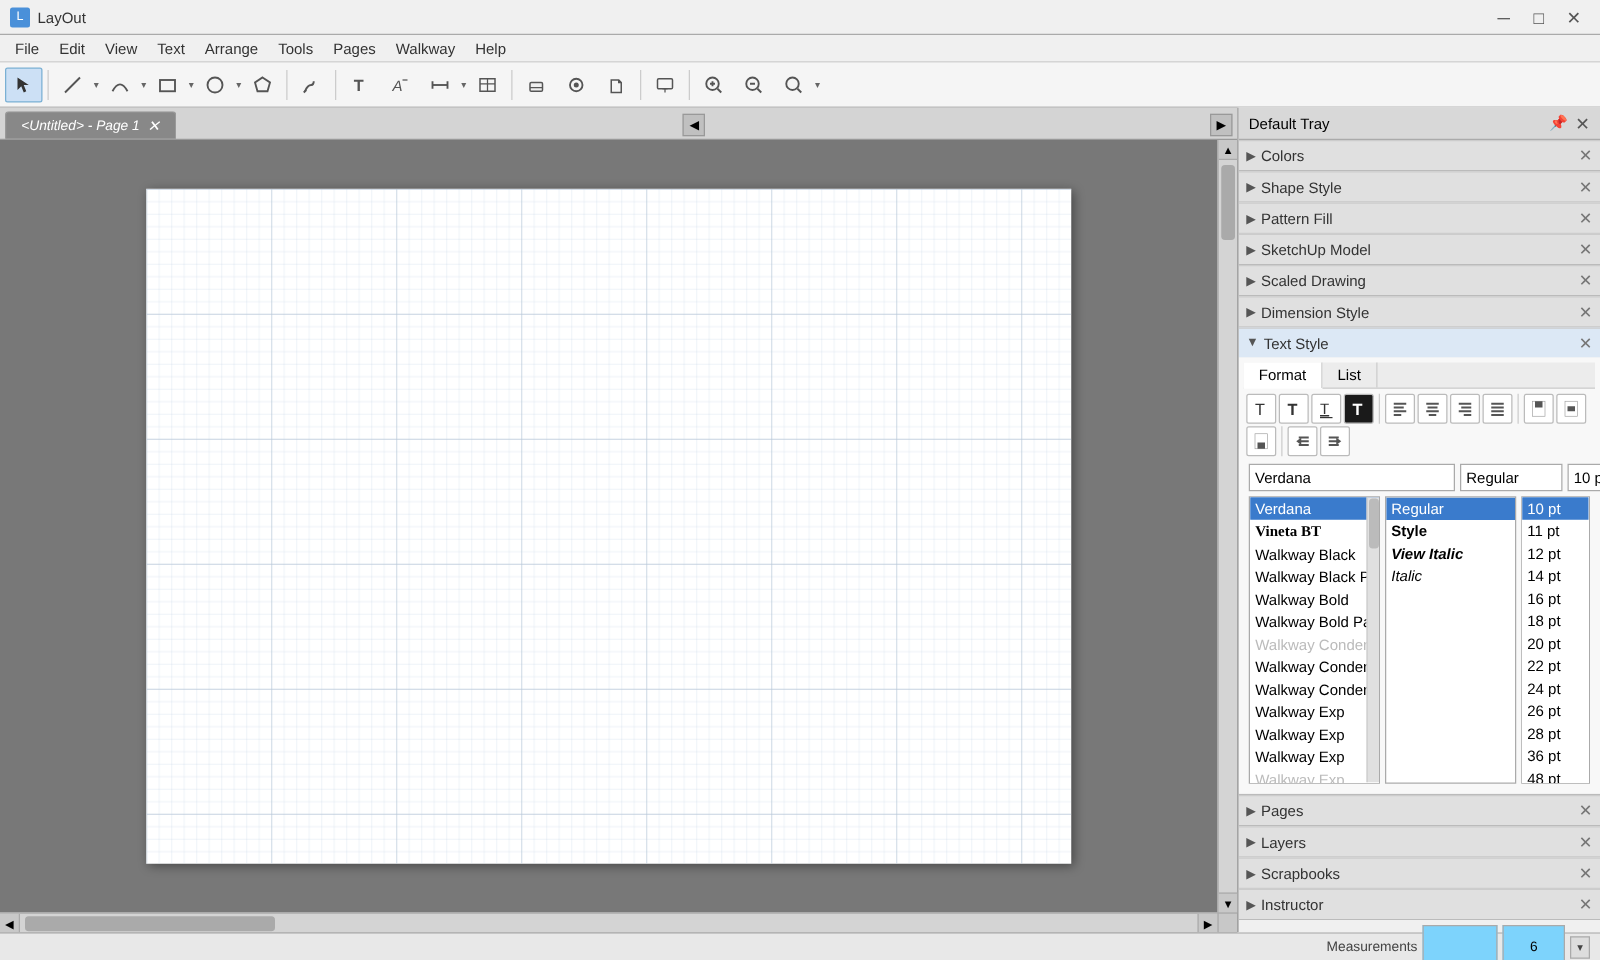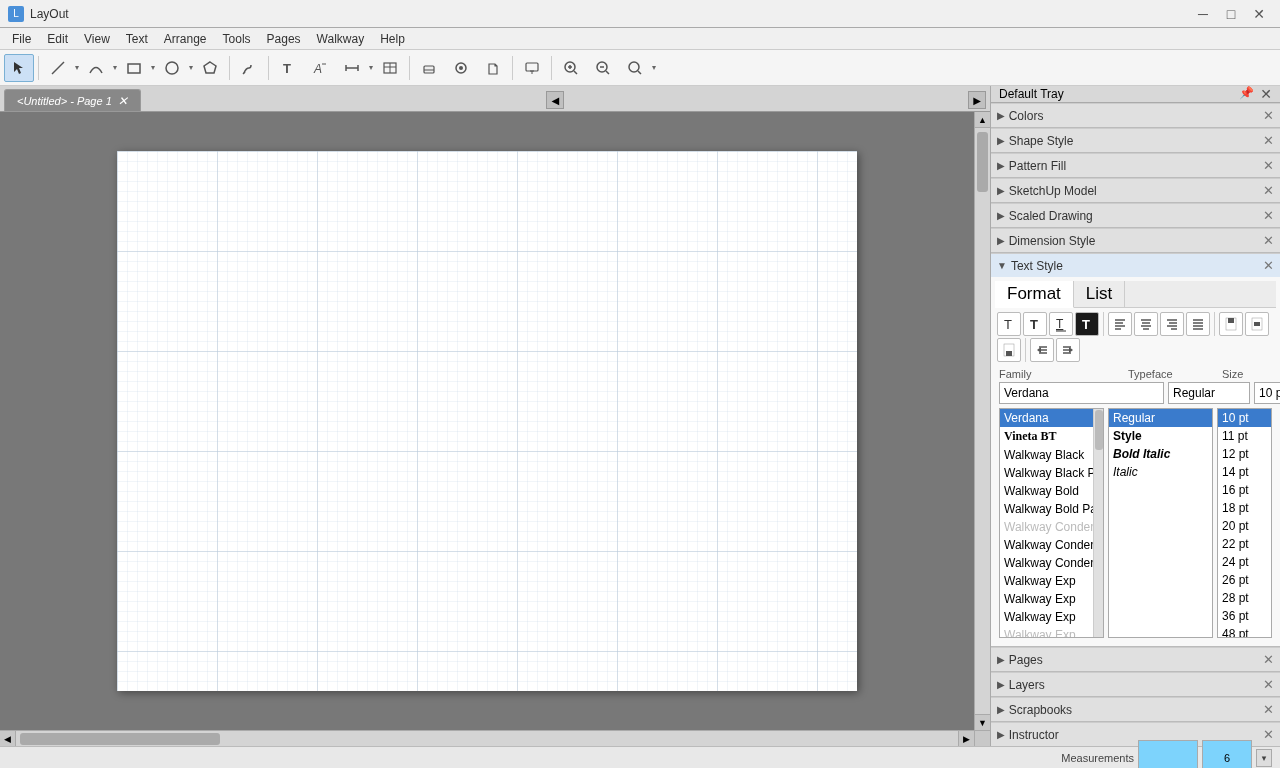--- a/index.html
+++ b/index.html
@@ -57,21 +57,21 @@
     .tray-section-header { height: 24px; background: #e0e0e0; display: flex; align-items: center; padding: 0 6px; cursor: pointer; font-size: 12px; color: #333; justify-content: space-between; border-top: 1px solid #ccc; }
     .tray-arrow { font-size: 10px; color: #555; }
     .tray-close { font-size: 13px; color: #777; cursor: pointer; }
 
     
     .text-style-header { height: 24px; background: #dce8f5; display: flex; align-items: center; padding: 0 6px; cursor: pointer; font-size: 12px; color: #333; justify-content: space-between; border-top: 1px solid #ccc; }
     .text-style-content { background: #f8f8f8; padding: 4px; }
 
     
     .ts-tabs { display: flex; border-bottom: 1px solid #ccc; background: #ececec; }
-    .ts-tab { padding: 3px 12px; font-size: 17px; cursor: pointer; border-right: 1px solid #ccc; text-align: right; }
+    .ts-tab { padding: 3px 12px; font-size: 12px; cursor: pointer; border-right: 1px solid #ccc; text-align: right; }
     .ts-tab.active { background: white; border-bottom: 1px solid white; margin-bottom: -1px; }
 
     
     .format-row { display: flex; gap: 2px; padding: 4px 2px; flex-wrap: wrap; }
     .fmt-btn { width: 24px; height: 24px; border: 1px solid #bbb; background: white; cursor: pointer; display: flex; align-items: center; justify-content: center; font-size: 12px; border-radius: 2px; }
     .fmt-separator { width: 1px; height: 24px; background: #ccc; margin: 0 2px; }
     .font-input { flex: 1; height: 22px; border: 1px solid #aaa; padding: 0 4px; font-size: 12px; background: white; }
     .size-input { width: 50px; height: 22px; border: 1px solid #aaa; padding: 0 4px; font-size: 12px; background: white; }
 
     
@@ -470,25 +470,20 @@
           <button class="fmt-btn" title="Increase indent">
             <svg width="14" height="16">
                 <line x1="2" y1="5" x2="10" y2="5" stroke="#555" stroke-width="1.5"></line>
                 <line x1="2" y1="8" x2="10" y2="8" stroke="#555" stroke-width="1.5"></line>
                 <line x1="2" y1="11" x2="10" y2="11" stroke="#555" stroke-width="1.5"></line>
                 <polygon points="12,8 8,5 8,11" fill="#555"></polygon>
               </svg>
           </button>
         </div>
 
-        <div style="display:flex; padding: 2px 4px 0 4px; gap:4px;">
-          <div style="flex:1; font-size:11px; color:#555;">Family</div>
-          <div style="width:90px; font-size:11px; color:#555;">Typeface</div>
-          <div style="width:50px; font-size:11px; color:#555;">Size</div>
-        </div>
 
         <div style="display:flex; padding: 2px 4px 2px 4px; gap:4px;">
           <input class="font-input" style="flex: 1 1 0%; height: 22px; border: 1px solid rgb(170, 170, 170); padding: 0px 4px; font-size: 12px;" value="Verdana">
           <div style="position:relative; width:90px;">
             <input class="font-input" style="width: 82px; height: 22px; border: 1px solid rgb(170, 170, 170); padding: 0px 4px; font-size: 12px;" value="Regular">
           </div>
           <input class="size-input" style="width: 46px; height: 22px; border: 1px solid rgb(170, 170, 170); padding: 0px 4px; font-size: 12px;" value="10 pt">
         </div>
 
         <div class="font-lists">
@@ -509,21 +504,21 @@
             <div class="font-list-item" style="color:#bbb;">Walkway Exp</div>
 
             <div style="position:absolute; right:0; top:0; width:10px; height:100%; background:#e0e0e0; border-left:1px solid #ccc;">
               <div style="width:8px; margin:1px; height:40px; background:#bbb; border-radius:3px;"></div>
             </div>
           </div>
 
           <div class="font-list-col" style="width:90px;">
             <div class="font-list-item selected">Regular</div>
             <div class="font-list-item" style="font-weight:bold;">Style</div>
-            <div class="font-list-item" style="font-weight:bold; font-style:italic;">Bold Italic</div>
+            <div class="font-list-item" style="font-weight:bold; font-style:italic;">View Italic</div>
             <div class="font-list-item" style="font-style:italic;">Italic</div>
           </div>
 
           <div class="size-list-col">
             <div class="size-list-item selected">10 pt</div>
             <div class="size-list-item">11 pt</div>
             <div class="size-list-item">12 pt</div>
             <div class="size-list-item">14 pt</div>
             <div class="size-list-item">16 pt</div>
             <div class="size-list-item">18 pt</div>

